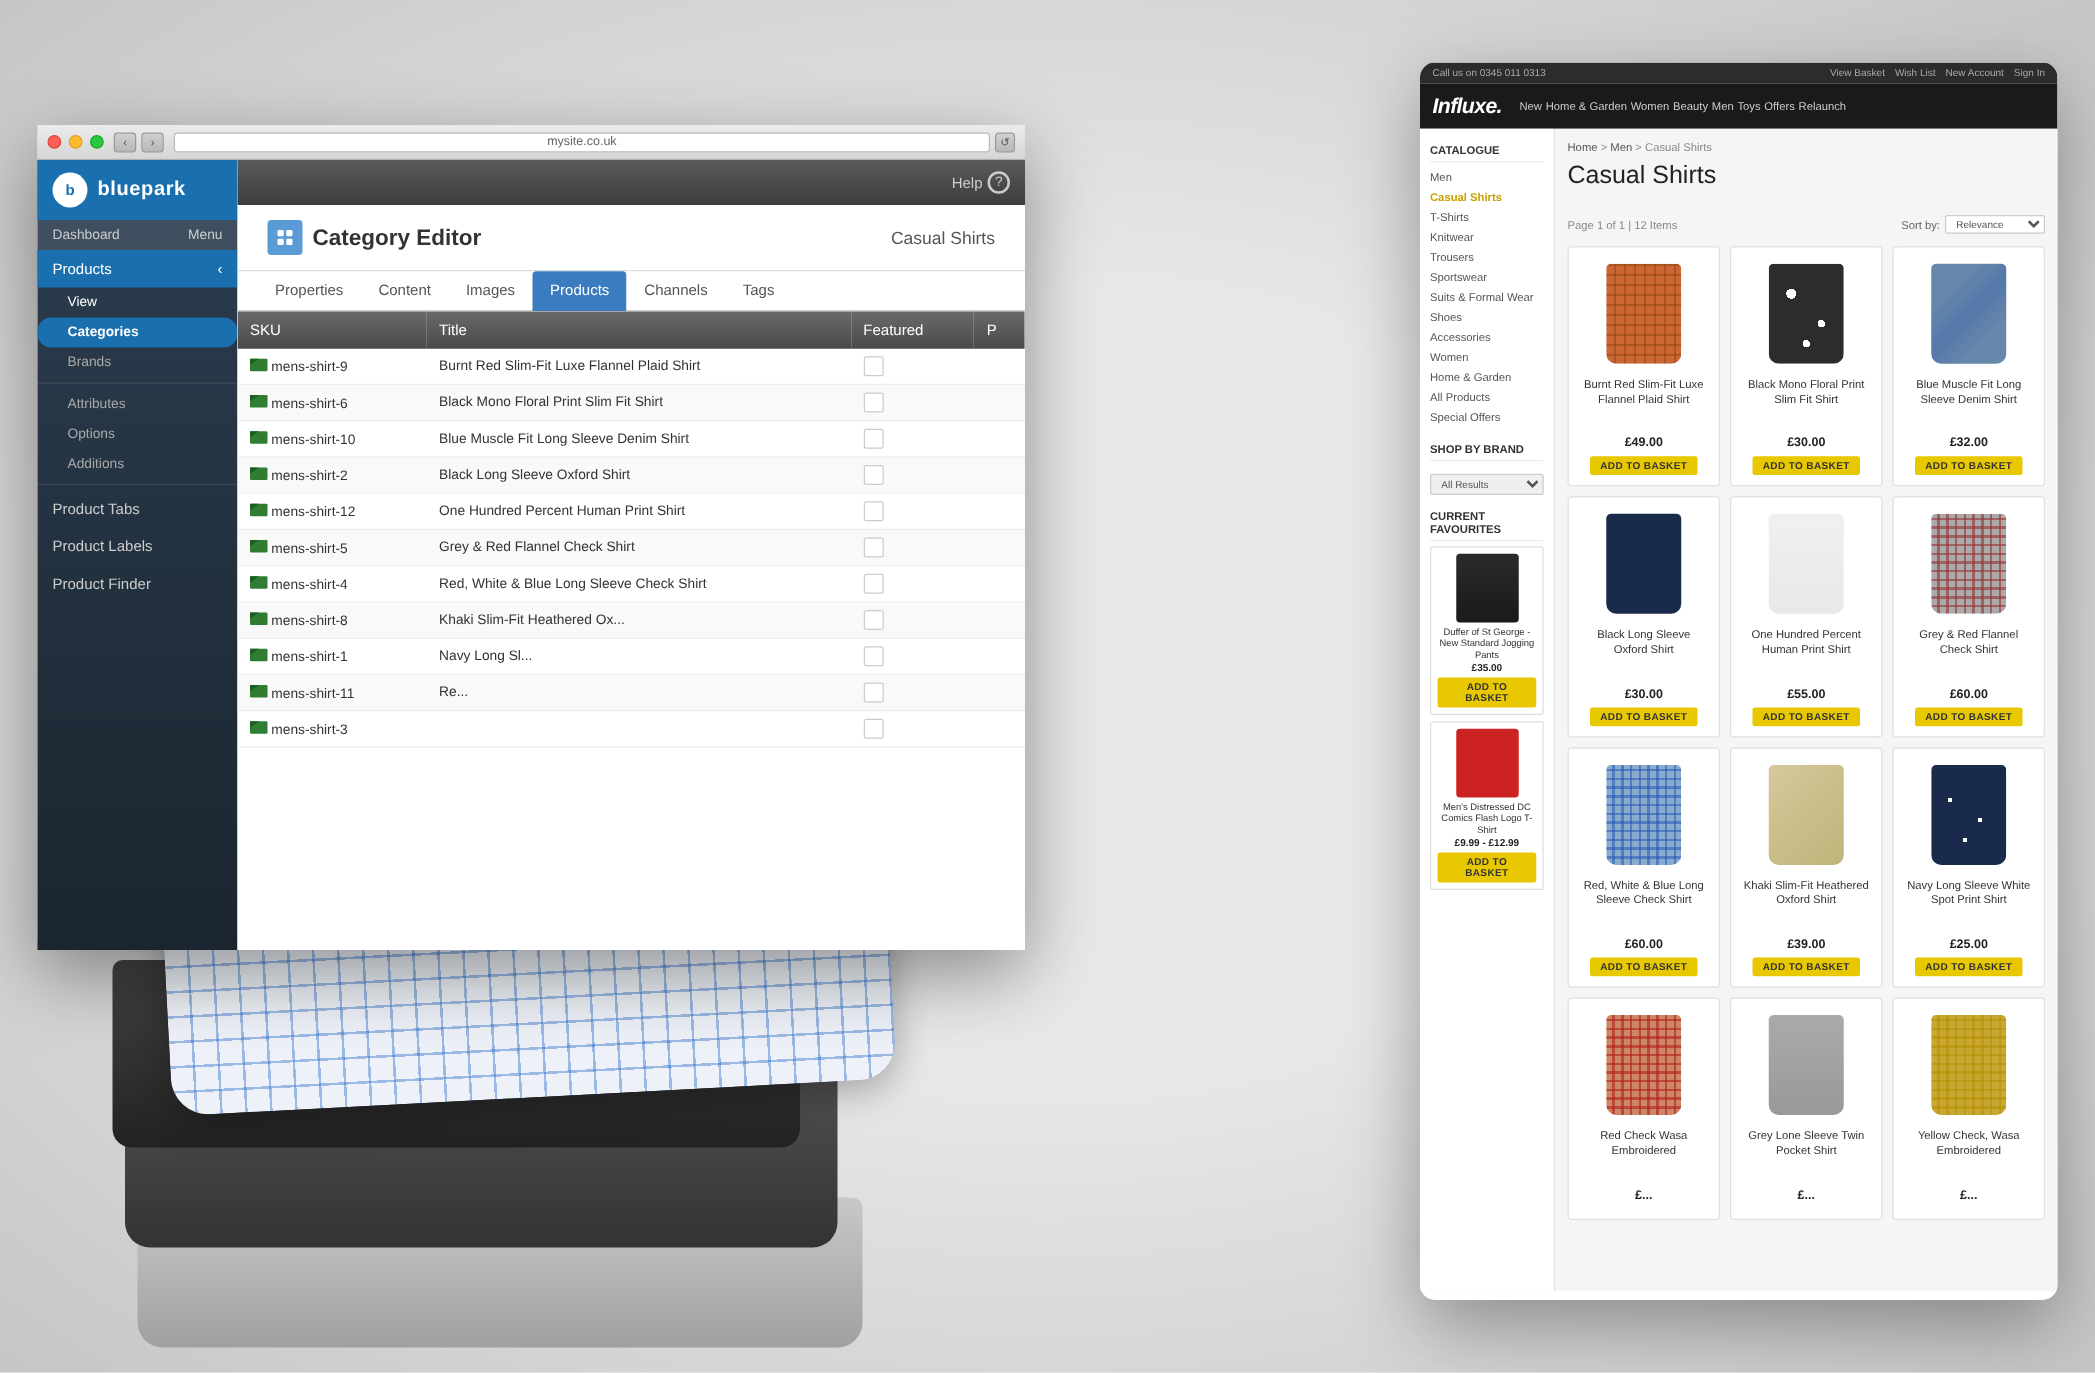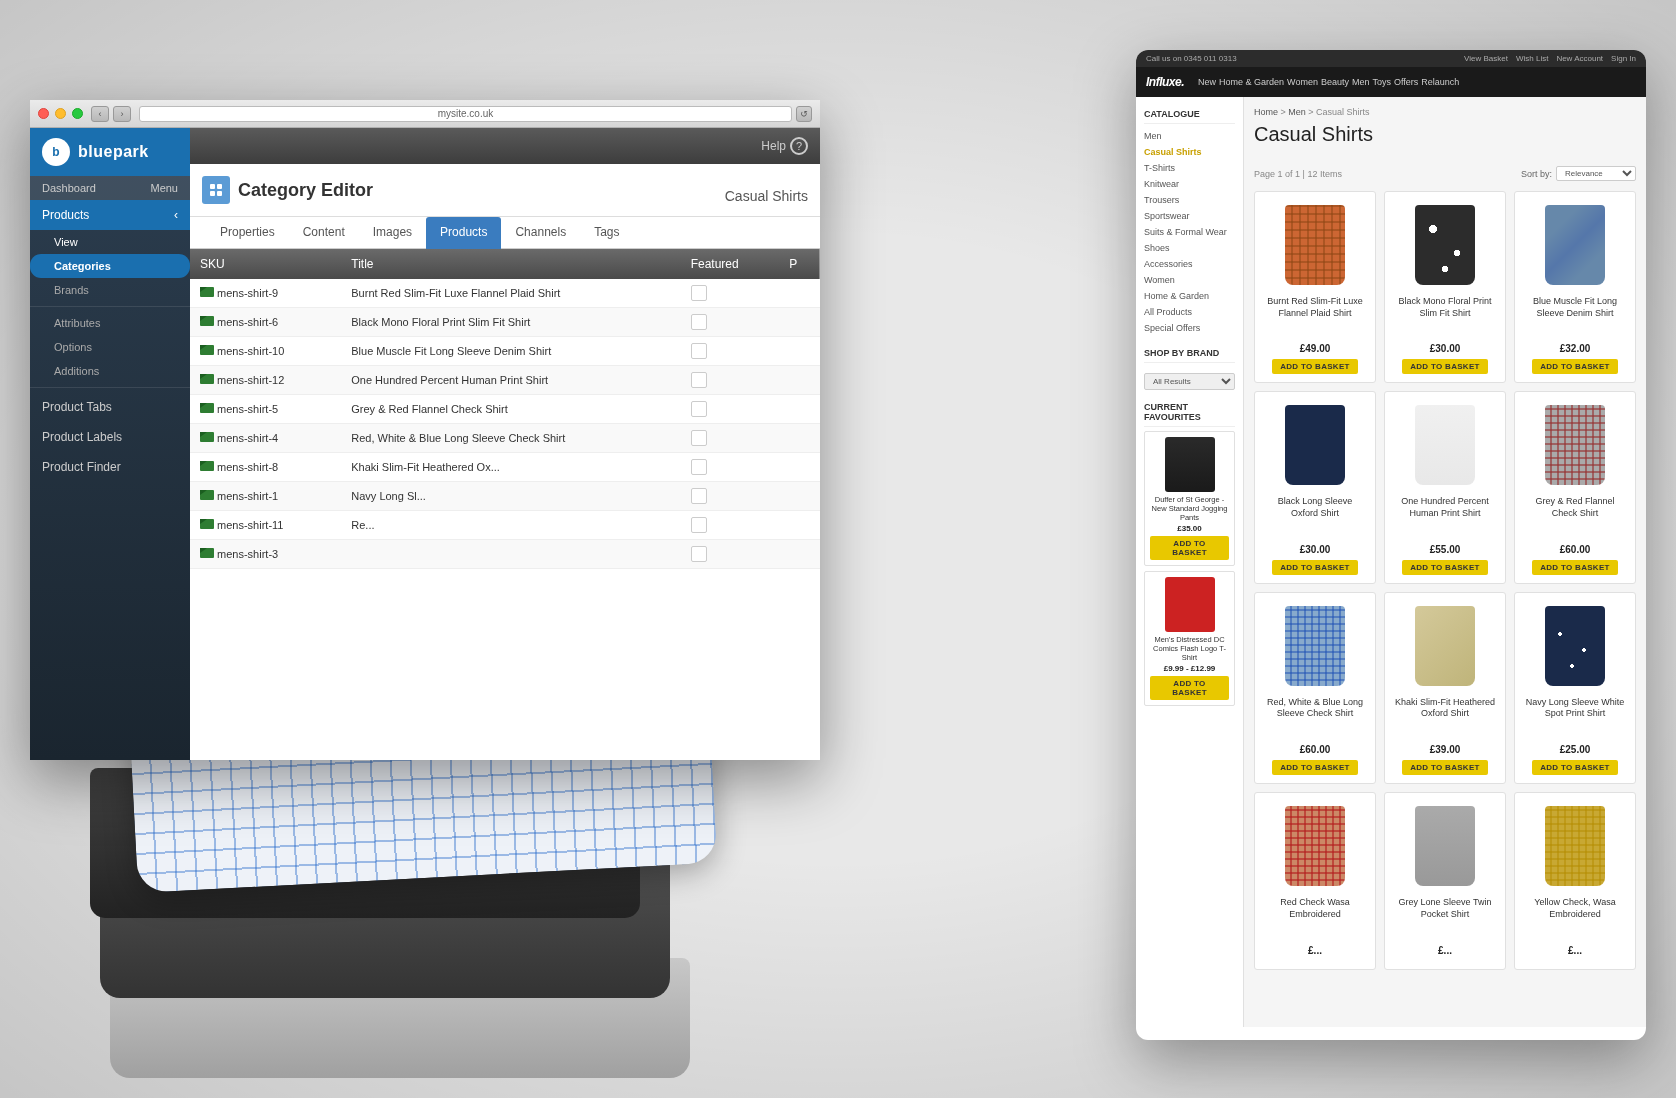--- a/index.html
+++ b/index.html
@@ -290,23 +290,23 @@
       border-radius: 50%;
       display: flex;
       align-items: center;
       justify-content: center;
       font-size: 11px;
       color: #ccc;
     }
 
     .admin-content-header {
       background: white;
-      padding: 12px 12px;
-      display: flex;
-      align-items: flex-end;
+      padding: 12px 24px;
+      display: flex;
+      align-items: center;
       justify-content: space-between;
       border-bottom: 1px solid #ddd;
     }
 
     .category-editor-title {
       display: flex;
       align-items: center;
       gap: 8px;
     }
 
@@ -465,21 +465,21 @@
     
     .store-nav {
       background: #1a1a1a;
       padding: 8px 10px;
       display: flex;
       align-items: center;
       gap: 14px;
     }
 
     .store-logo {
-      font-size: 12px;
+      font-size: 17px;
       font-weight: 800;
       color: white;
       letter-spacing: -0.5px;
     }
 
     .store-logo span {
       color: white;
       font-style: italic;
     }
 
@@ -916,20 +916,28 @@
               <td><span class="flag-icon"></span> mens-shirt-6</td>
               <td>Black Mono Floral Print Slim Fit Shirt</td>
               <td>
                   <div class="checkbox-cell"></div>
                 </td>
               <td></td>
             </tr>
             <tr class="table-row">
               <td><span class="flag-icon"></span> mens-shirt-10</td>
               <td>Blue Muscle Fit Long Sleeve Denim Shirt</td>
+              <td>
+                  <div class="checkbox-cell"></div>
+                </td>
+              <td></td>
+            </tr>
+            <tr class="table-row">
+              <td><span class="flag-icon"></span> mens-shirt-2</td>
+              <td>Black Long Sleeve Oxford Shirt</td>
               <td>
                   <div class="checkbox-cell"></div>
                 </td>
               <td></td>
             </tr>
             <tr class="table-row">
               <td><span class="flag-icon"></span> mens-shirt-12</td>
               <td>One Hundred Percent Human Print Shirt</td>
               <td>
                   <div class="checkbox-cell"></div>

